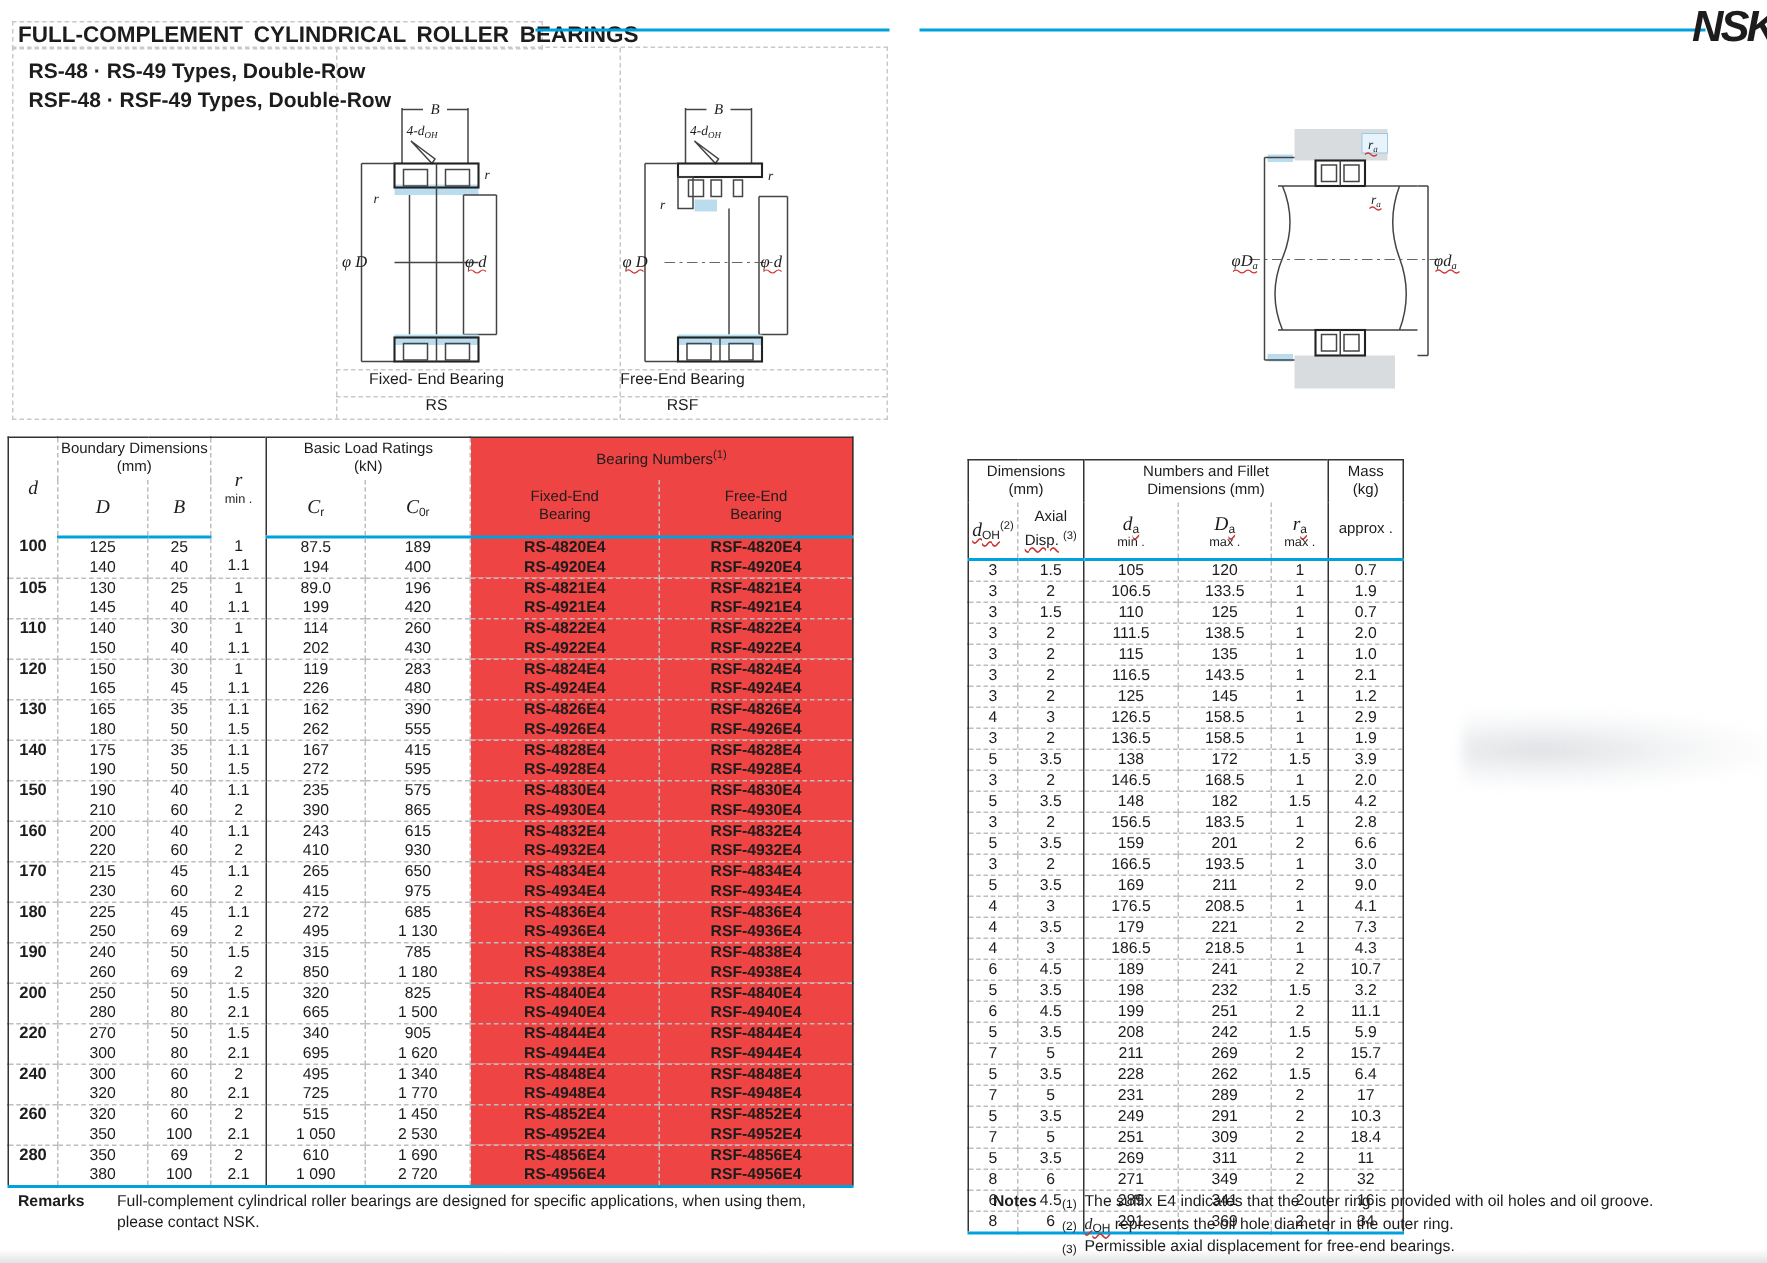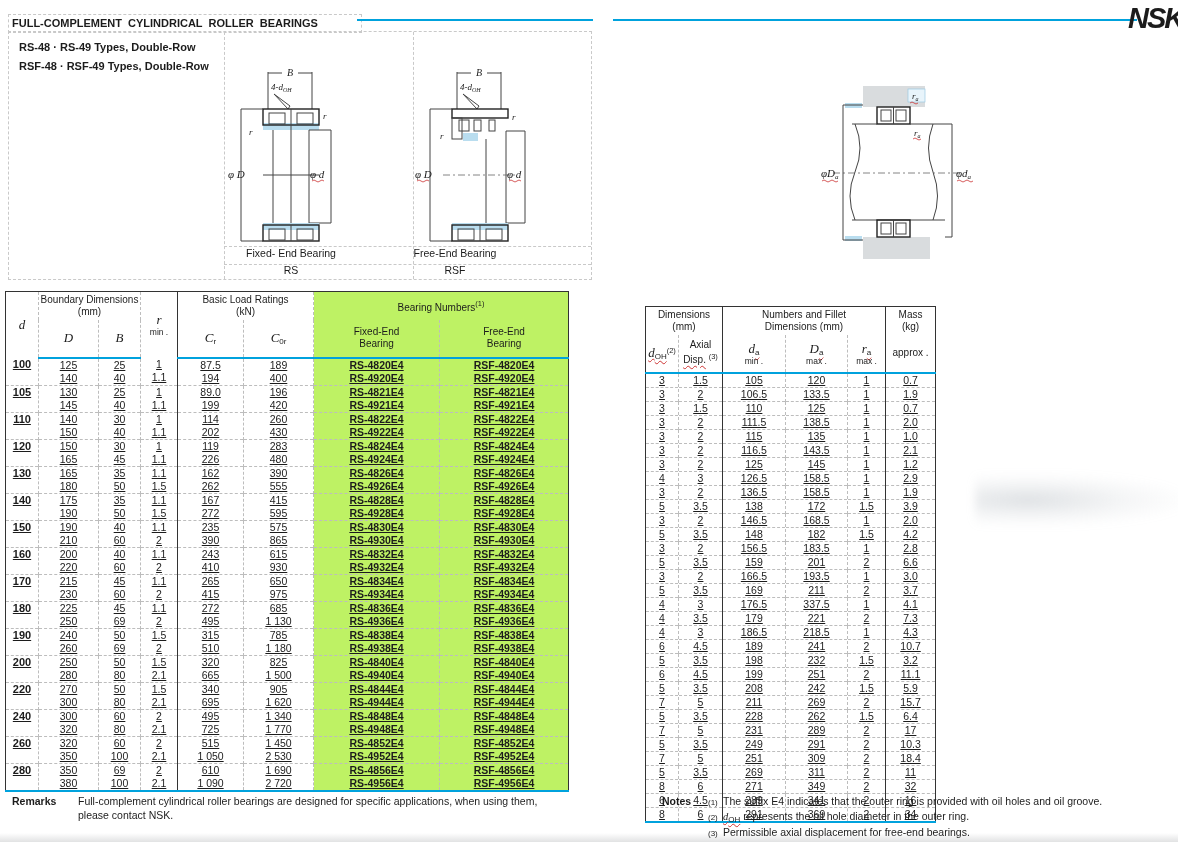--- a/index.html
+++ b/index.html
@@ -2,51 +2,51 @@
 <html><head>
 <meta charset="utf-8">
 <style>
   html,body{margin:0;padding:0;background:#fff;}
   .page{position:relative;width:1178px;height:842px;background:#fff;overflow:hidden;
         font-family:"Liberation Sans",sans-serif;color:#1c1c1c;}
   .abs{position:absolute;}
 
   
   .title-box{left:8px;top:14px;width:349px;height:17px;border:1px dashed #c9c9c9;
-             font-weight:bold;font-size:11px;line-height:17px;padding-left:3px;word-spacing:3px;white-space:nowrap;}
+             font-weight:bold;font-size:15px;line-height:17px;padding-left:3px;word-spacing:3px;white-space:nowrap;}
   .rule{top:19px;height:2px;background:#00a2dd;}
   .rule-left{left:357px;width:236px;}
   .rule-right{left:613px;width:524px;}
   .brand{left:1128px;top:2px;font-size:29px;font-weight:bold;letter-spacing:-2px;font-style:italic;}
 
   
   .intro-box{left:8px;top:31px;width:582px;height:247px;border:1px dashed #c9c9c9;}
   .intro-v1{position:absolute;left:215px;top:0;height:247px;border-left:1px dashed #c9c9c9;}
   .intro-v2{position:absolute;left:404px;top:0;height:247px;border-left:1px dashed #c9c9c9;}
   .intro-h1{position:absolute;left:215px;top:214px;width:367px;border-top:1px dashed #c9c9c9;}
   .intro-h2{position:absolute;left:215px;top:232px;width:367px;border-top:1px dashed #c9c9c9;}
-  .subtitles{position:absolute;left:10px;top:6px;font-weight:bold;font-size:11px;line-height:19px;white-space:nowrap;}
+  .subtitles{position:absolute;left:10px;top:6px;font-weight:bold;font-size:14px;line-height:19px;white-space:nowrap;}
   .cap{font-size:10.5px;text-align:center;white-space:nowrap;}
   .sym{font-family:"Liberation Serif",serif;font-style:italic;}
   .sub{font-size:8px;vertical-align:-2px;}
   .sup{font-size:7.5px;vertical-align:super;}
   .sq{text-decoration-line:underline;text-decoration-style:wavy;text-decoration-color:#c33;text-decoration-thickness:1px;}
 
   
   table{border-collapse:collapse;table-layout:fixed;font-size:10.5px;}
   .dtable{border-top:1px solid #333;border-left:1px solid #333;border-right:1px solid #333;border-bottom:2px solid #00a2dd;}
   .dtable th{font-weight:normal;vertical-align:middle;text-align:center;padding:0;}
   .dtable thead tr:last-child th{border-bottom:2px solid #00a2dd;}
   .dtable td{padding:0;text-align:center;vertical-align:middle;}
-  .dtable tbody tr{height:26.9px;text-decoration:underline;}
+  .dtable tbody tr{height:26.9px;}
   .dtable tbody tr:not(:first-child) td{border-top:1px dashed #bdbdbd;}
   .ln{height:13px;line-height:13px;overflow:hidden;}
   .bl-d{border-left:1px dashed #bdbdbd;}
   .bl-s{border-left:1px solid #333;}
-  .blue{background:#bef264;}
+  .blue{background:#ef4444;}
   .bold{font-weight:bold;}
   .hl{font-size:10px;line-height:12px;}
   .symbig{font-family:"Liberation Serif",serif;font-style:italic;font-size:13px;}
   .small-cap{font-size:8.5px;line-height:9px;}
 
   .t-left{left:5px;top:291px;width:563px;}
   .t-left tbody td:nth-child(2),.t-left tbody td:nth-child(3),.t-left tbody td:nth-child(4),
   .t-left tbody td:nth-child(6),.t-left tbody td:nth-child(7),.t-left tbody td:nth-child(8){border-left:1px dashed #bdbdbd;}
   .t-left tbody td:nth-child(5){border-left:1px solid #333;}
   .t-left .c-d .ln:first-child{font-weight:bold;font-size:11px;}
@@ -612,21 +612,21 @@
           <td>
             <div class="ln">50</div>
             <div class="ln">69</div>
           </td>
           <td>
             <div class="ln">1.5</div>
             <div class="ln">2</div>
           </td>
           <td>
             <div class="ln">315</div>
-            <div class="ln">510</div>
+            <div class="ln">850</div>
           </td>
           <td>
             <div class="ln">785</div>
             <div class="ln">1 180</div>
           </td>
           <td class="blue bold">
             <div class="ln">RS-4838E4</div>
             <div class="ln">RS-4938E4</div>
           </td>
           <td class="blue bold">
@@ -1053,38 +1053,38 @@
           <td>
             <div class="ln">193.5</div>
             <div class="ln">211</div>
           </td>
           <td>
             <div class="ln">1</div>
             <div class="ln">2</div>
           </td>
           <td>
             <div class="ln">3.0</div>
-            <div class="ln">3.7</div>
+            <div class="ln">9.0</div>
           </td>
         </tr>
         <tr>
           <td>
             <div class="ln">4</div>
             <div class="ln">4</div>
           </td>
           <td>
             <div class="ln">3</div>
             <div class="ln">3.5</div>
           </td>
           <td>
             <div class="ln">176.5</div>
             <div class="ln">179</div>
           </td>
           <td>
-            <div class="ln">337.5</div>
+            <div class="ln">208.5</div>
             <div class="ln">221</div>
           </td>
           <td>
             <div class="ln">1</div>
             <div class="ln">2</div>
           </td>
           <td>
             <div class="ln">4.1</div>
             <div class="ln">7.3</div>
           </td>

